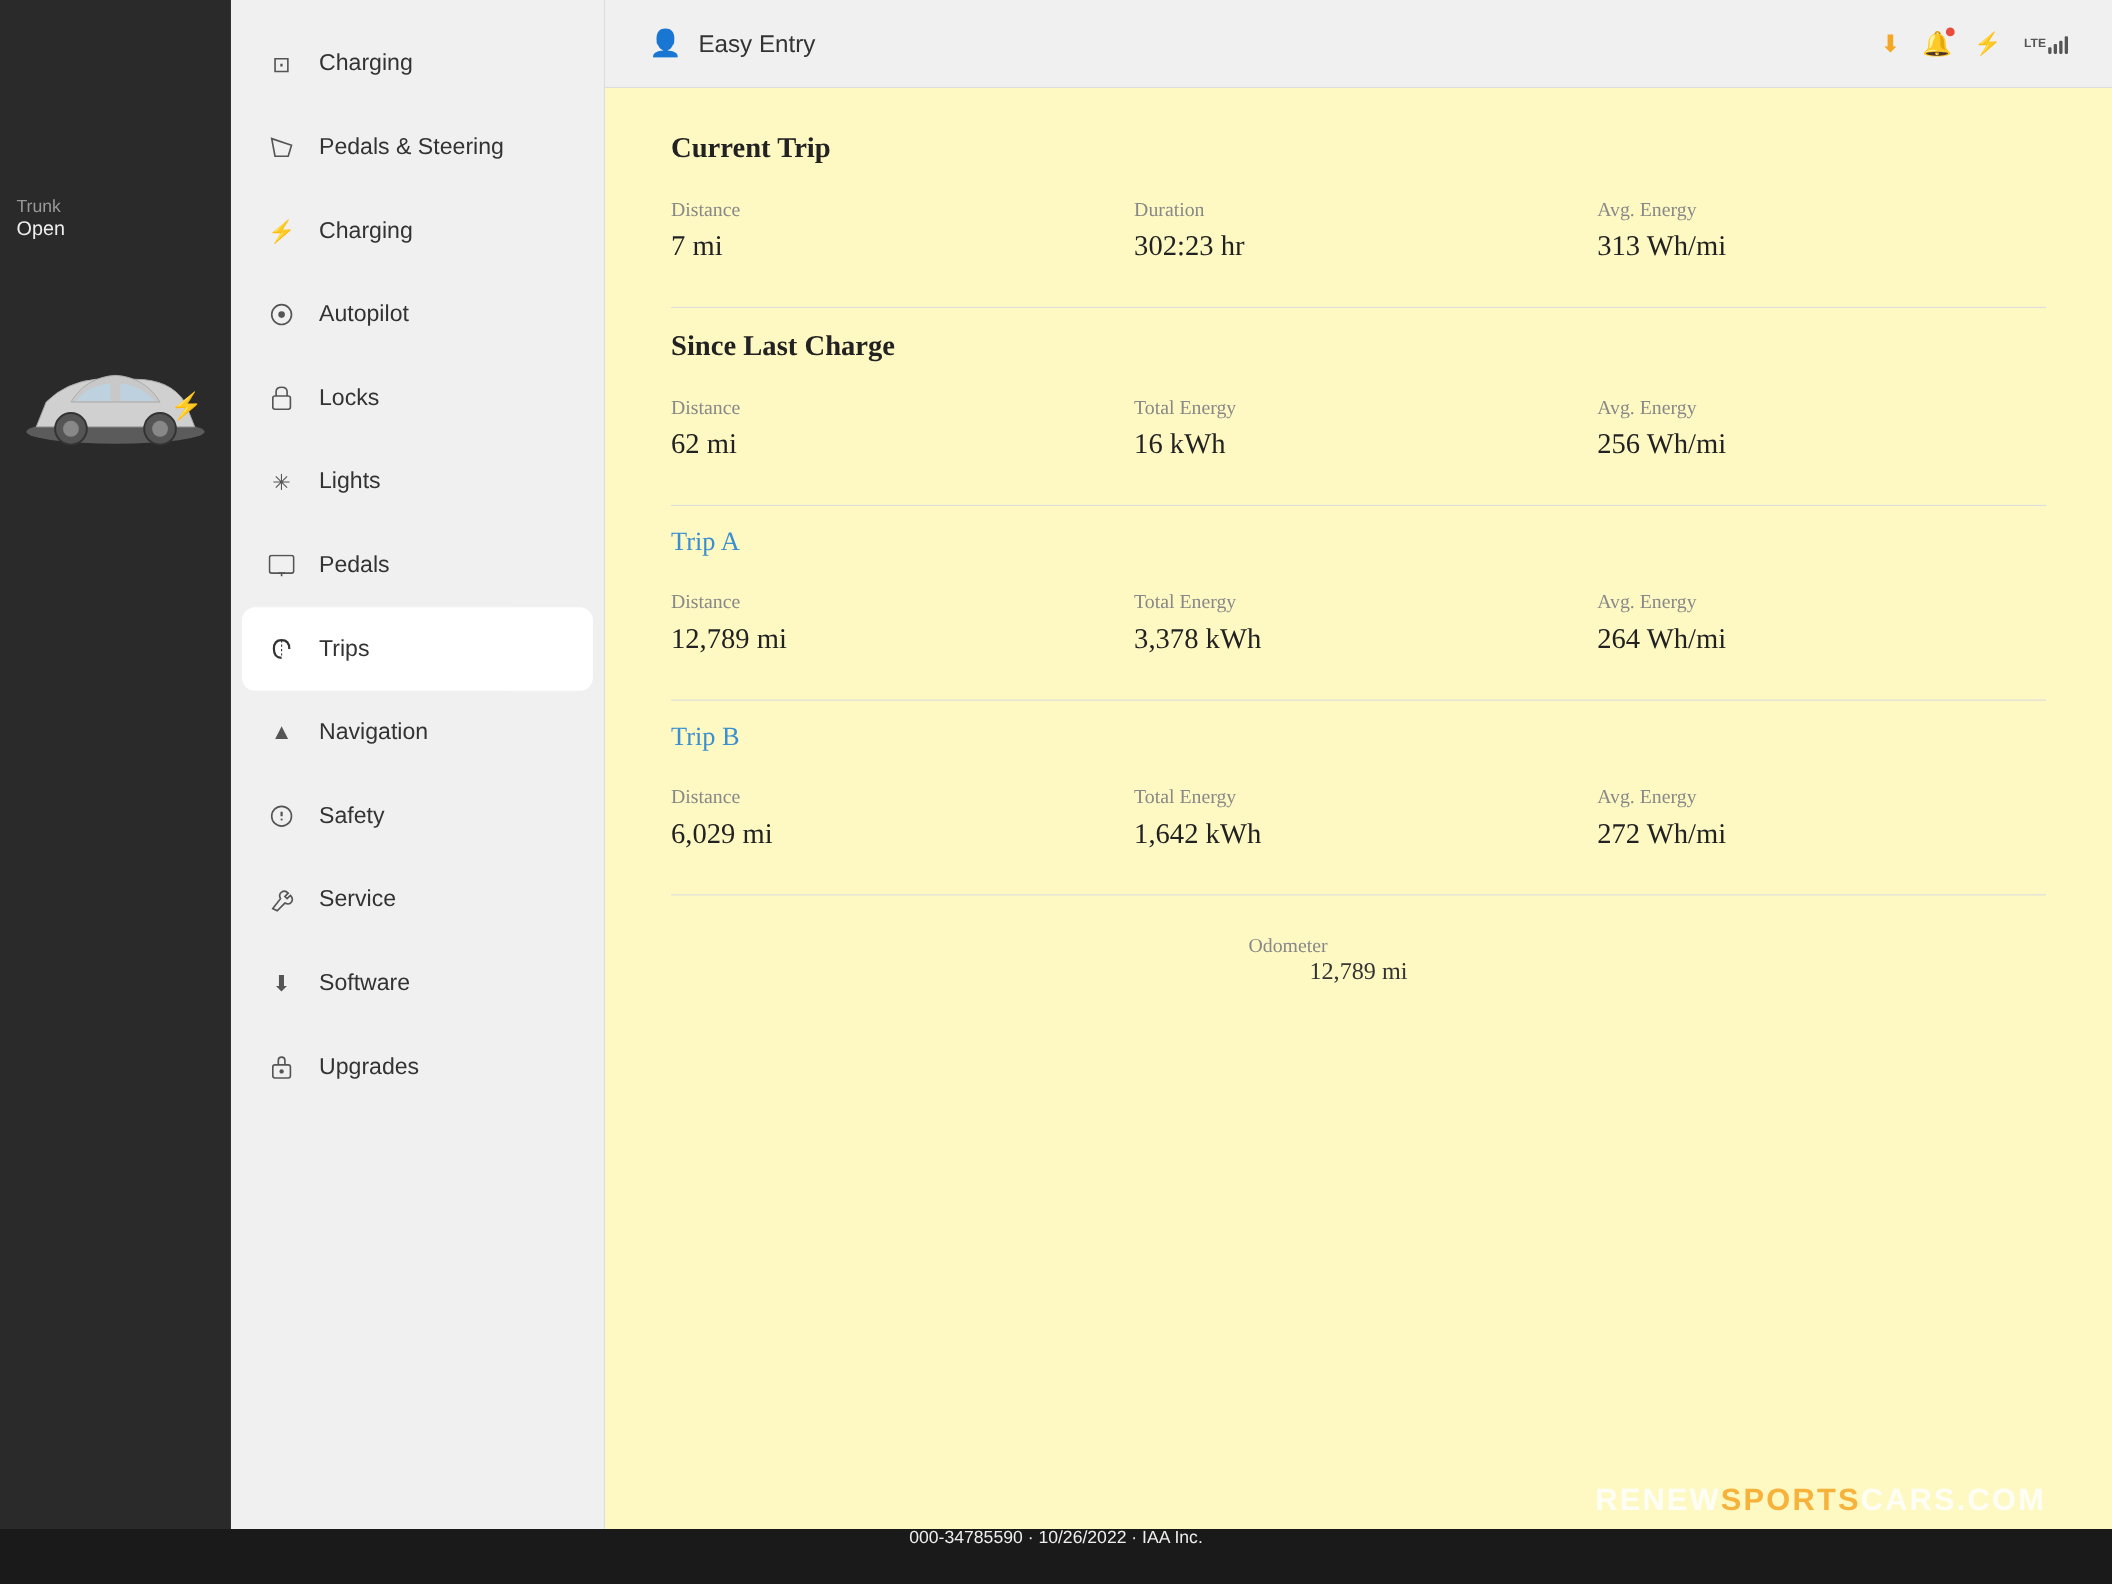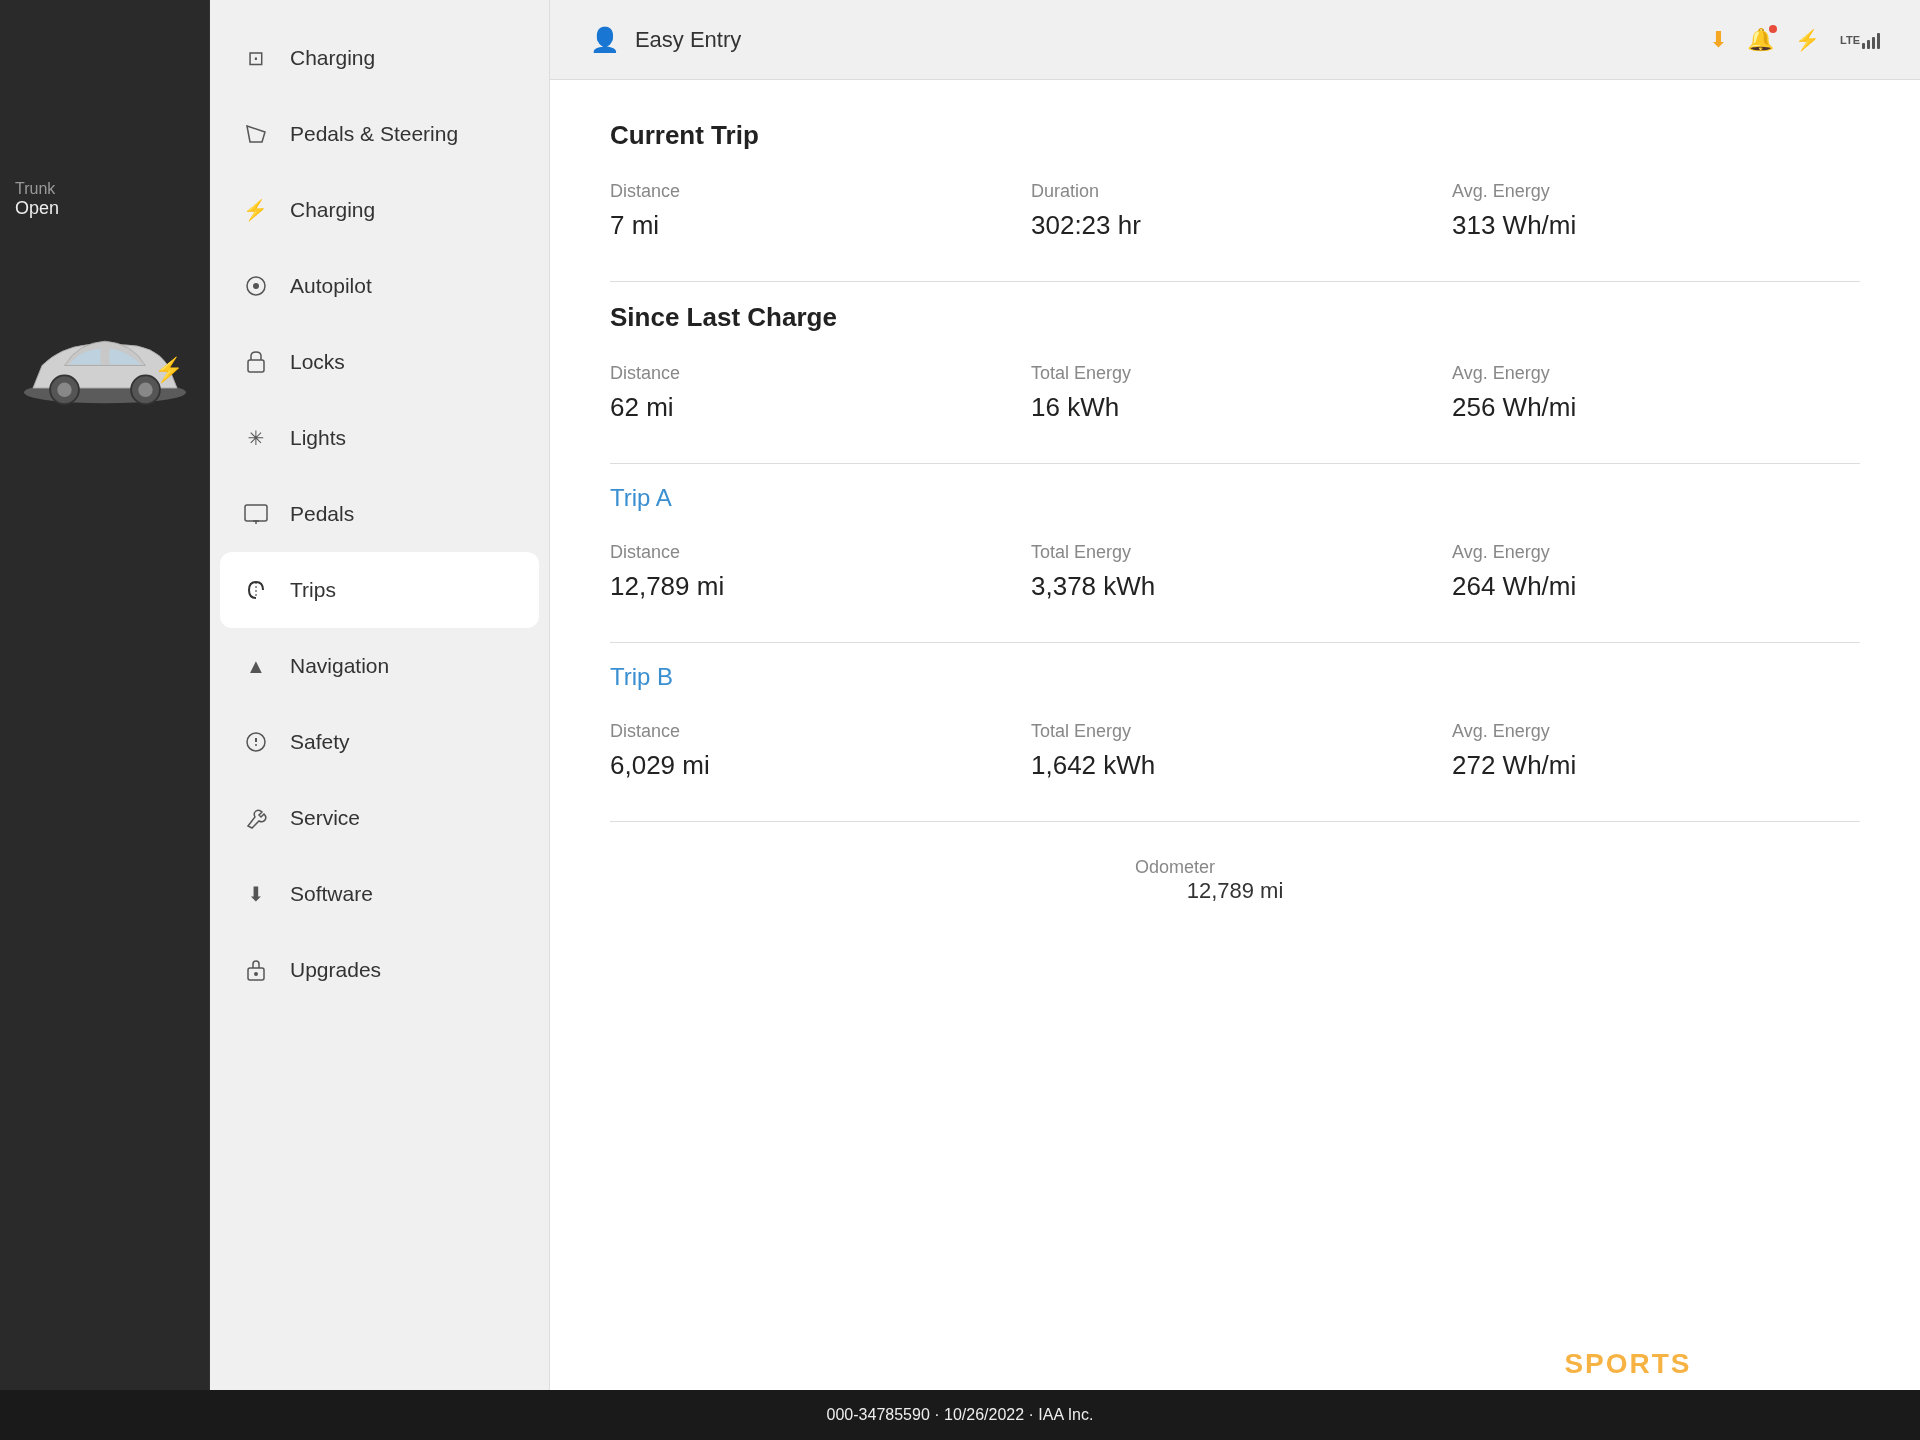--- a/index.html
+++ b/index.html
@@ -95,23 +95,24 @@
       color: #555;
     }
     .sidebar-item .label {
       font-size: 21px;
       color: #333;
     }
 
     
     .content {
       flex: 1;
-      background: #ffffff;
+      background: #fef9c3;
       padding: 40px 60px;
       overflow-y: auto;
+      font-family: Liberation Serif, serif;
     }
 
     
     .header-bar {
       display: flex;
       align-items: center;
       justify-content: space-between;
       background: #f0f0f0;
       padding: 0 40px;
       height: 80px;
@@ -194,21 +195,20 @@
     .odometer-value {
       font-size: 22px;
       color: #333;
     }
 
     
     .bottom-bar {
       height: 50px;
       background: #1a1a1a;
       display: flex;
-      align-items: center;
       justify-content: center;
       color: #eee;
       font-size: 16px;
       gap: 20px;
     }
 
     
     .watermark {
       position: absolute;
       bottom: 60px;

